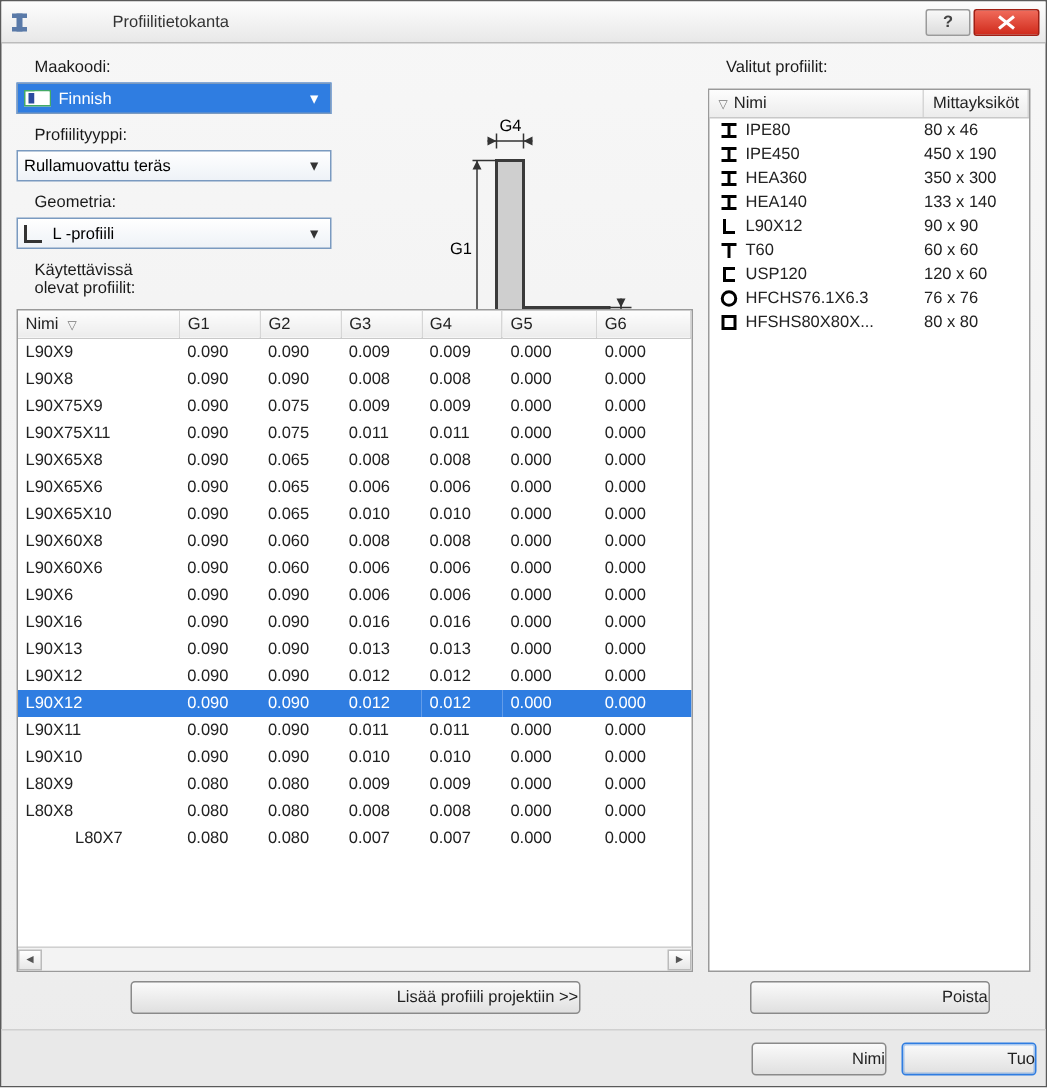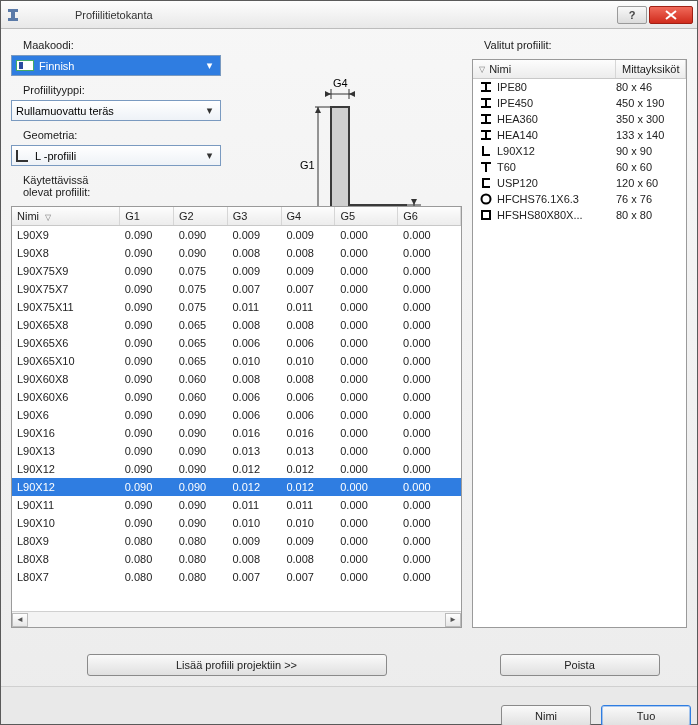--- a/index.html
+++ b/index.html
@@ -31,21 +31,21 @@
   .table-wrap { flex:1; border:1px solid #9a9a9a; background:#fff; margin-top:4px; display:flex; flex-direction:column; min-height:0; position:relative; }
   .tbl { width:100%; border-collapse:collapse; }
   .tbl th { background: linear-gradient(#fdfdfd,#ececec); border-right:1px solid #d6d6d6; border-bottom:1px solid #c8c8c8; text-align:left; padding: 3px 5px; font-weight:normal; color:#222; position:sticky; top:0; }
   .tbl th .sort { color:#777; font-size:8px; margin-left:6px; }
   .tbody-scroll { flex:1; overflow-y:scroll; overflow-x:hidden; }
   .tbl td { padding: 3px 5px; border-bottom:0; color:#222; }
   .tbl tr.sel td { background:#2f7de1; color:#fff; }
   .hscroll { height:16px; border-top:1px solid #d0d0d0; background:#f3f3f3; display:flex; align-items:center; }
   .hscroll .arrow { width:16px; height:14px; border:1px solid #bbb; background:linear-gradient(#fff,#e7e7e7); display:flex; align-items:center; justify-content:center; color:#555; font-size:8px; }
   .hscroll .track { flex:1; }
-  .btn { height:22px; border:1px solid #8a8a8a; border-radius:3px; background:linear-gradient(#fafafa,#e0e0e0); display:flex; align-items:center; justify-content:center; cursor:default; color:#222;margin-top:20px; }
+  .btn { height:22px; border:1px solid #8a8a8a; border-radius:3px; background:linear-gradient(#fafafa,#e0e0e0); display:flex; align-items:center; justify-content:flex-end; cursor:default; color:#222; }
   .btn.primary { border-color:#2f7de1; box-shadow: 0 0 0 1px rgba(47,125,225,0.4) inset; }
   .right-col .list-wrap { flex:1; border:1px solid #9a9a9a; background:#fff; margin-top:4px; display:flex; flex-direction:column; min-height:0; }
   .right-header { display:flex; background:linear-gradient(#fdfdfd,#ececec); border-bottom:1px solid #c8c8c8; }
   .right-header .col { padding:3px 6px; border-right:1px solid #d6d6d6; color:#222; }
   .right-header .col.n { flex:1; display:flex; align-items:center; }
   .right-header .col.m { width:70px; text-align:right; }
   .right-body { flex:1; overflow-y:scroll; }
   .right-row { display:flex; align-items:center; padding:2px 6px; color:#222; }
   .right-row .ic { width:14px; display:flex; justify-content:center; margin-right:4px; }
   .right-row .nm { flex:1; }
@@ -182,29 +182,20 @@
                   <tr>
                     <td style="width: 96px;">L90X75X9</td>
                     <td style="width: 48px;">0.090</td>
                     <td style="width: 48px;">0.075</td>
                     <td style="width: 48px;">0.009</td>
                     <td style="width: 48px;">0.009</td>
                     <td style="width: 56px;">0.000</td>
                     <td style="width: 56px;">0.000</td>
                   </tr>
                   <tr>
-                    <td style="width: 96px;">L90X75X7</td>
-                    <td style="width: 48px;">0.090</td>
-                    <td style="width: 48px;">0.075</td>
-                    <td style="width: 48px;">0.007</td>
-                    <td style="width: 48px;">0.007</td>
-                    <td style="width: 56px;">0.000</td>
-                    <td style="width: 56px;">0.000</td>
-                  </tr>
-                  <tr>
                     <td style="width: 96px;">L90X75X11</td>
                     <td style="width: 48px;">0.090</td>
                     <td style="width: 48px;">0.075</td>
                     <td style="width: 48px;">0.011</td>
                     <td style="width: 48px;">0.011</td>
                     <td style="width: 56px;">0.000</td>
                     <td style="width: 56px;">0.000</td>
                   </tr>
                   <tr>
                     <td style="width: 96px;">L90X65X8</td>
@@ -326,21 +317,21 @@
                   <tr>
                     <td style="width: 96px;">L80X8</td>
                     <td style="width: 48px;">0.080</td>
                     <td style="width: 48px;">0.080</td>
                     <td style="width: 48px;">0.008</td>
                     <td style="width: 48px;">0.008</td>
                     <td style="width: 56px;">0.000</td>
                     <td style="width: 56px;">0.000</td>
                   </tr>
                   <tr>
-                    <td style="width: 96px;">L80X7</td>
+                    <td style="width: 96px; text-align: center;">L80X7</td>
                     <td style="width: 48px;">0.080</td>
                     <td style="width: 48px;">0.080</td>
                     <td style="width: 48px;">0.007</td>
                     <td style="width: 48px;">0.007</td>
                     <td style="width: 56px;">0.000</td>
                     <td style="width: 56px;">0.000</td>
                   </tr>
                 </tbody>
               </table>
           </div>

